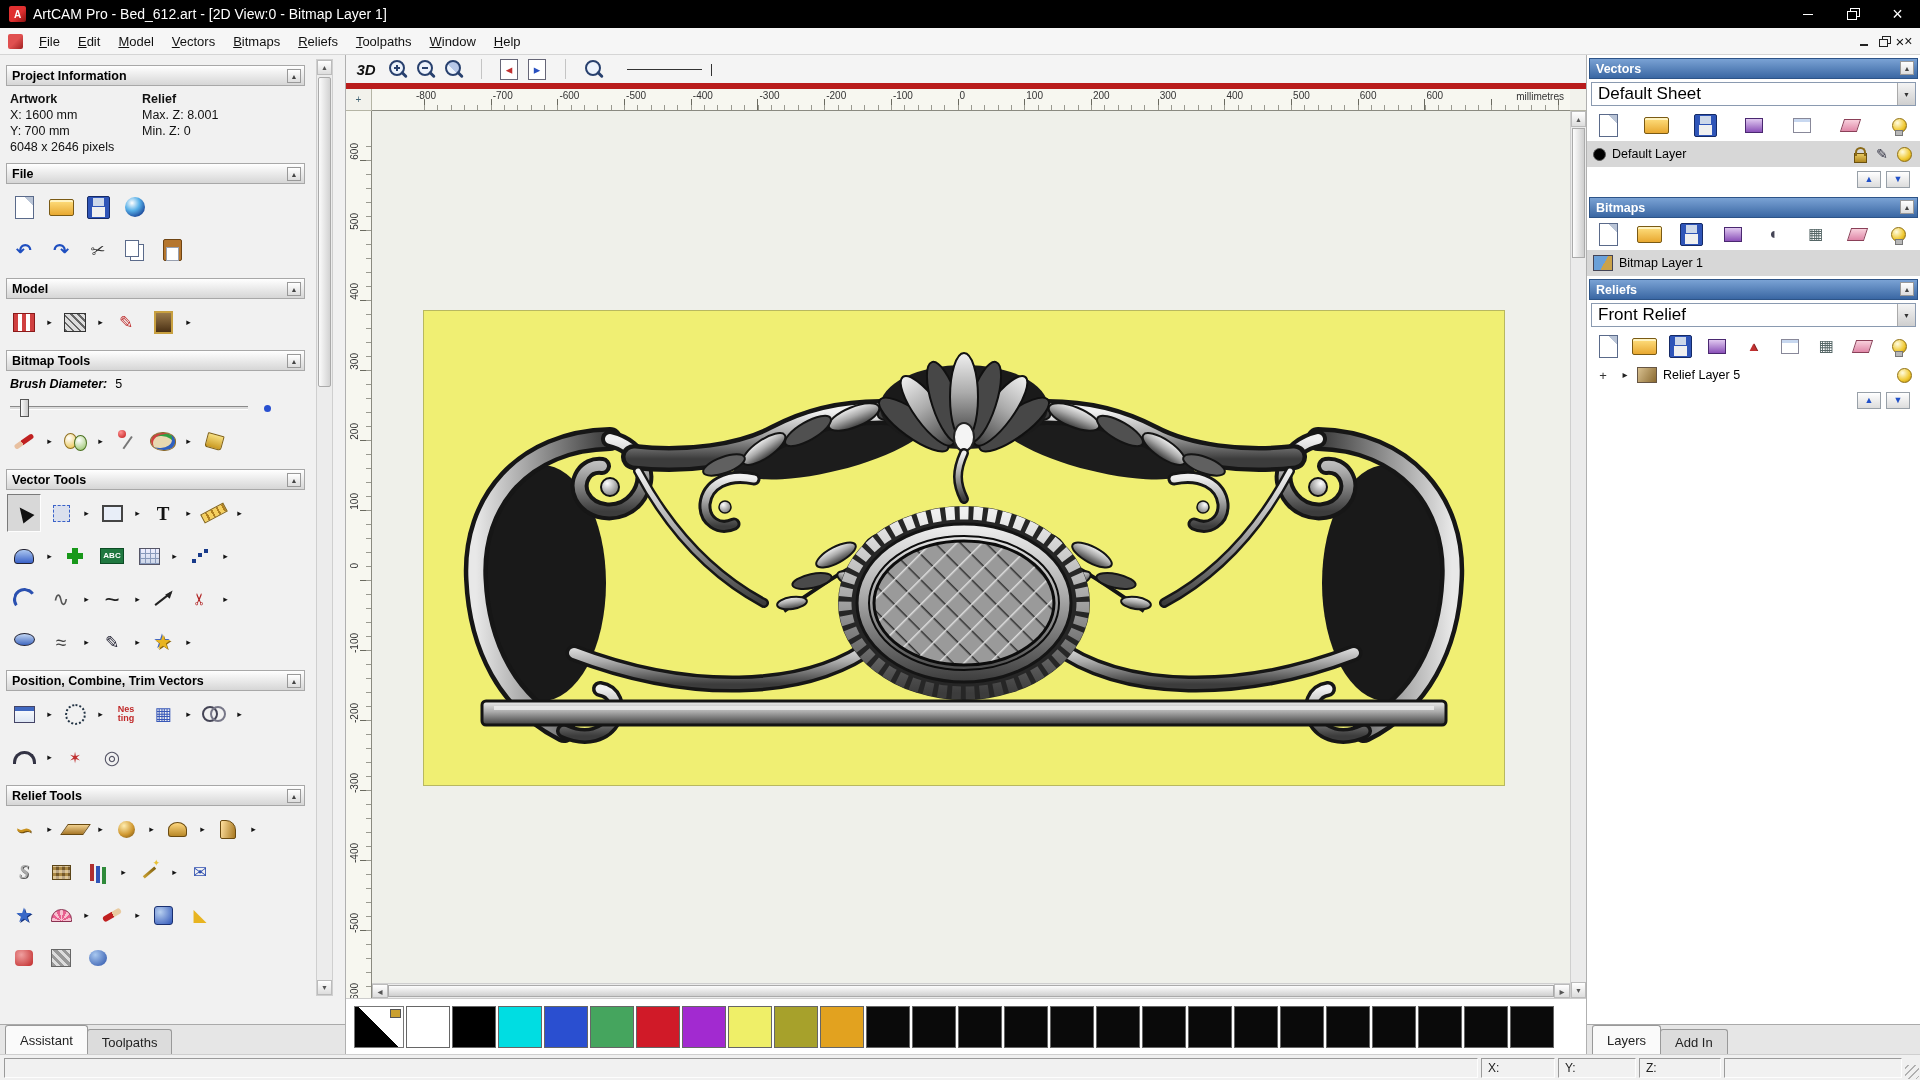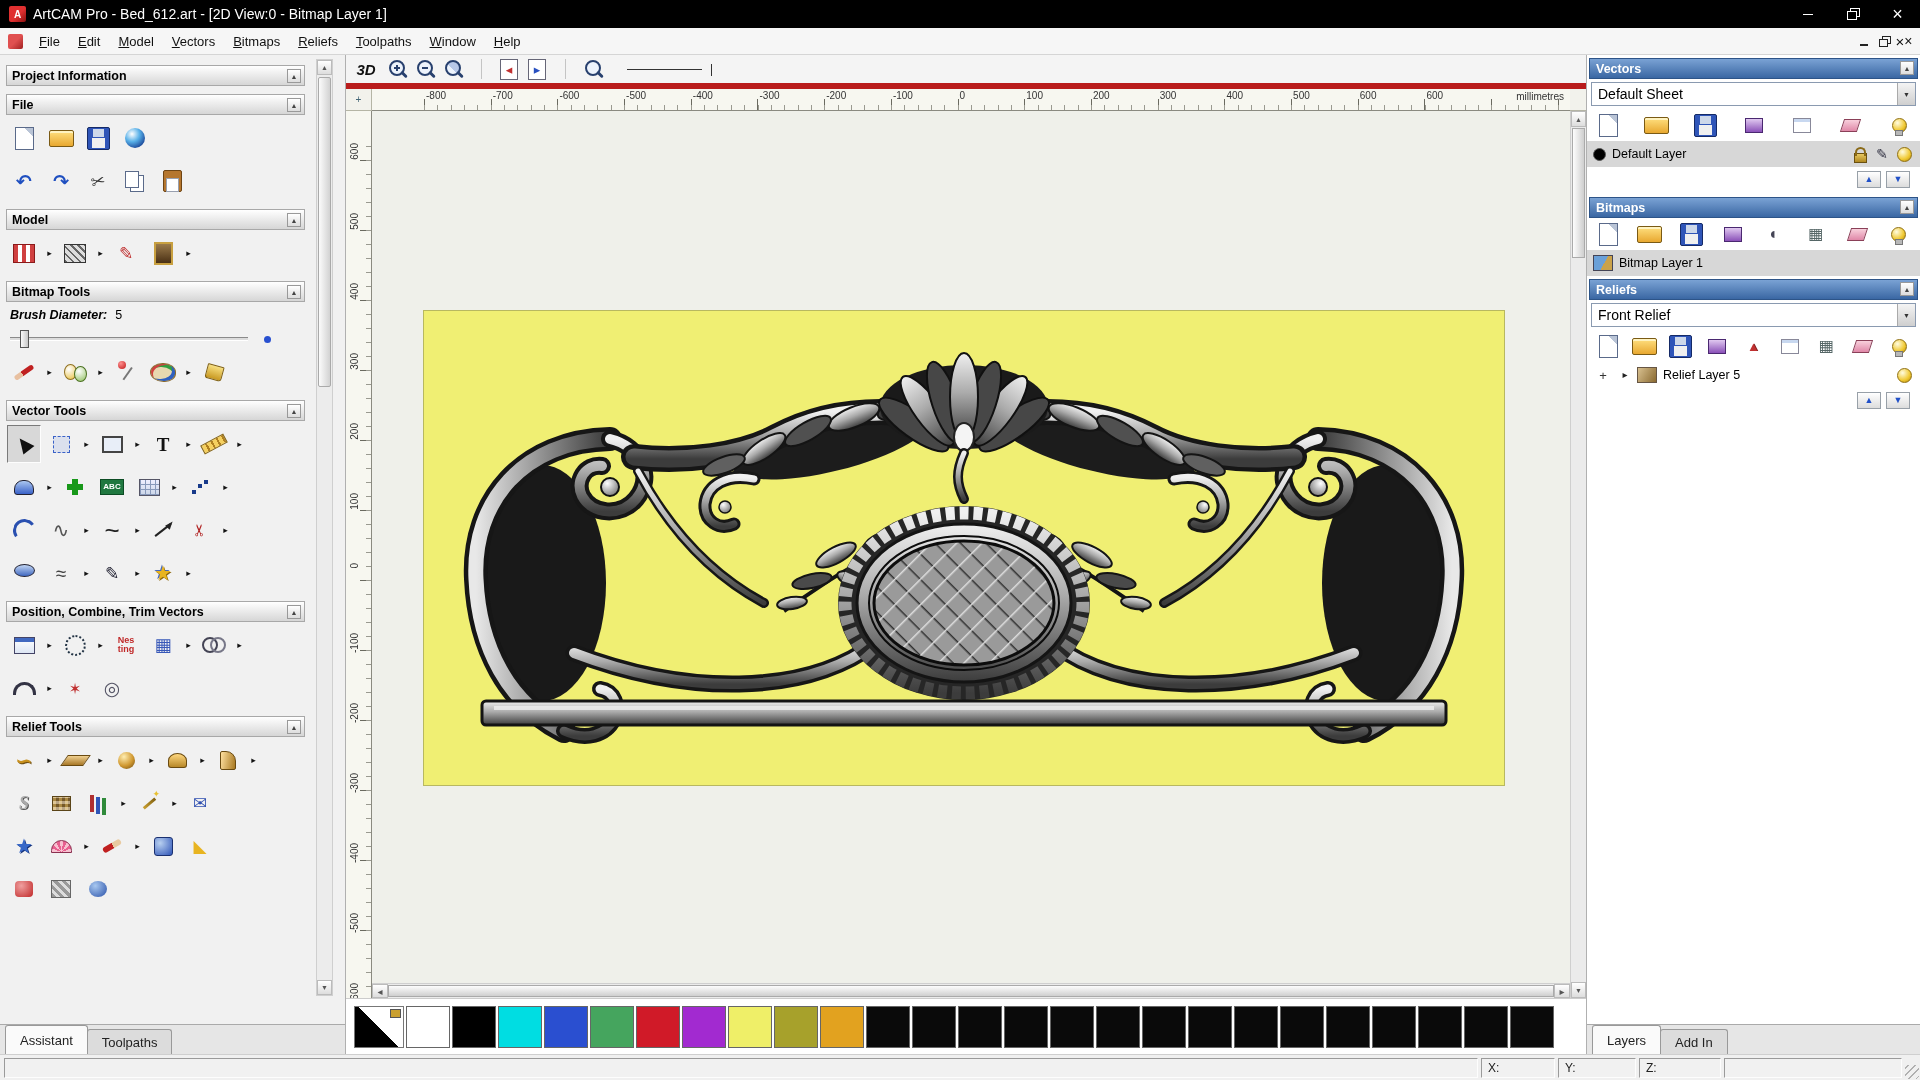--- a/index.html
+++ b/index.html
@@ -198,21 +198,21 @@
 .vthumb{margin:1px;height:130px;background:linear-gradient(90deg,#fdfdfd,#cfcfcf);border:1px solid #aaa}
 .palette-strip{height:56px;background:#fff;border-top:1px solid #ccc;display:flex;align-items:center;padding-left:8px;gap:2px;flex:0 0 auto}
 .swatch-special{width:50px;height:42px;border:1px solid #777;background:linear-gradient(45deg,#000 49.5%,#fff 50%);position:relative;flex:0 0 auto;cursor:pointer}
 .swatch-special::after{content:"";position:absolute;top:2px;right:2px;width:9px;height:7px;background:#caa030;border:1px solid #555}
 .swatch-box{display:flex;gap:2px}
 .swatch{width:44px;height:42px;border:1px solid #666;flex:0 0 auto;cursor:pointer}
 
 
 .rp-header{height:21px;background:linear-gradient(#7aa2d4,#3a67a3);border:1px solid #2d5488;color:#fff;font-weight:bold;font-size:12.5px;display:flex;align-items:center;padding:0 6px;position:relative;margin:3px 2px 0 2px}
 .rp-header .roll-btn{top:2px}
-.rp-combo{height:24px;border:1px solid #8a9ab0;margin:3px 4px;background:#fff;display:flex;align-items:center;font-size:14px;padding-left:6px;position:relative;cursor:pointer}
+.rp-combo{height:24px;border:1px solid #8a9ab0;margin:3px 4px;background:#fff;display:flex;align-items:center;font-size:17px;padding-left:6px;position:relative;cursor:pointer}
 .combo-btn{position:absolute;right:0;top:0;bottom:0;width:18px;background:linear-gradient(#f4f4f4,#cfcfcf);border-left:1px solid #aaa;display:flex;align-items:center;justify-content:center}
 .combo-btn::before{content:"▼";font-size:7px;color:#333}
 .rp-icons{display:flex;justify-content:space-between;align-items:center;padding:3px 8px}
 .layer-row{height:26px;display:flex;align-items:center;padding:0 6px;font-size:12.5px;gap:6px;cursor:pointer}
 .layer-row.selected{background:#d7d7d7}
 .layer-swatch{width:13px;height:13px;border-radius:50%;background:#000;border:1px solid #555;flex:0 0 auto}
 .layer-spacer{flex:1}
 .row-icons{display:flex;gap:2px}
 .updown{display:flex;justify-content:flex-end;gap:5px;padding:4px 10px 6px}
 .updown .ticon{width:24px;height:17px;border:1px solid #98a0a8;background:linear-gradient(#fff,#dcdcdc)}
@@ -252,20 +252,29 @@
   </div>
 
   <div class="body">
 
     <div class="left-panel">
       <div class="lp-content">
 
         <div class="section-header">
           <span>Project Information</span>
           <span class="roll-btn"></span>
+        </div>
+        <div class="pi-grid">
+          <span class="pi-b">Artwork</span>
+          <span class="pi-b">Relief</span>
+          <span>X: 1600 mm</span>
+          <span>Max. Z: 8.001</span>
+          <span>Y: 700 mm</span>
+          <span>Min. Z: 0</span>
+          <span class="pi-span">6048 x 2646 pixels</span>
         </div>
 
         <div class="section-header">
           <span>File</span>
           <span class="roll-btn"></span>
         </div>
         <div class="icon-row">
             <div class="ticon ti-page-new"></div>
             <div class="ticon ti-folder-open"></div>
             <div class="ticon ti-disk-save"></div>
@@ -451,21 +460,21 @@
             <div class="ticon ti-sep"></div>
             <div class="ticon ti-zoom-page"></div>
           </div>
         <div class="line-widget"></div>
       </div>
 
       <div class="ruler-row">
         <div class="ruler-corner"></div>
         <div class="h-ruler">
           <span class="units">millimetres</span>
-        <span class="rlabel" style="left: 54px;">-800</span>
+        <span class="rlabel" style="left: 44px;">-800</span>
             <span class="rlabel" style="left: 120.7px;">-700</span>
             <span class="rlabel" style="left: 187.4px;">-600</span>
             <span class="rlabel" style="left: 254.1px;">-500</span>
             <span class="rlabel" style="left: 320.8px;">-400</span>
             <span class="rlabel" style="left: 387.5px;">-300</span>
             <span class="rlabel" style="left: 454.2px;">-200</span>
             <span class="rlabel" style="left: 520.9px;">-100</span>
             <span class="rlabel" style="left: 587.6px;">0</span>
             <span class="rlabel" style="left: 654.3px;">100</span>
             <span class="rlabel" style="left: 721px;">200</span>

